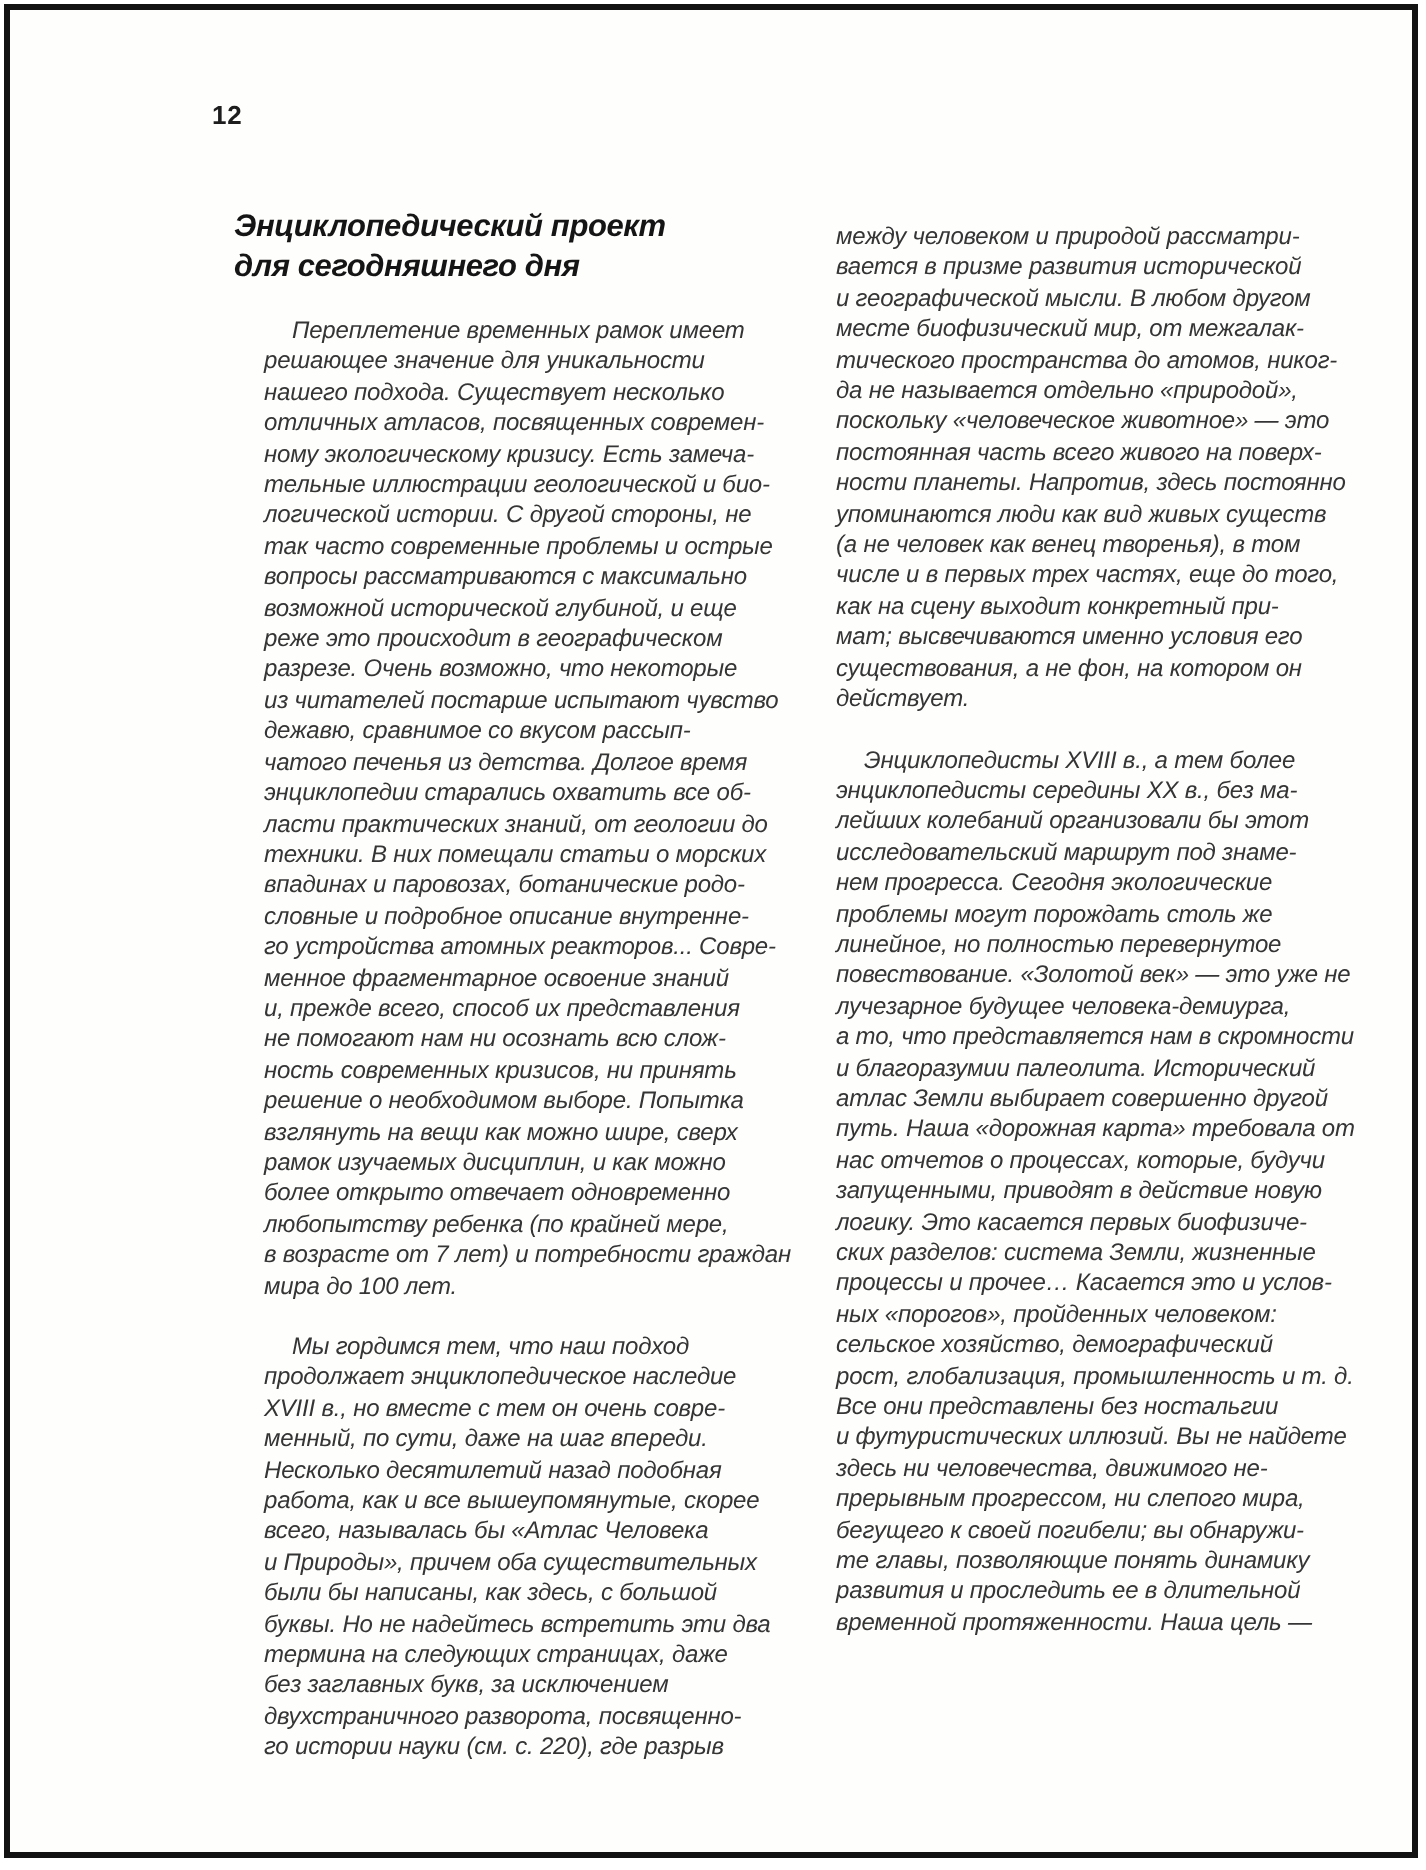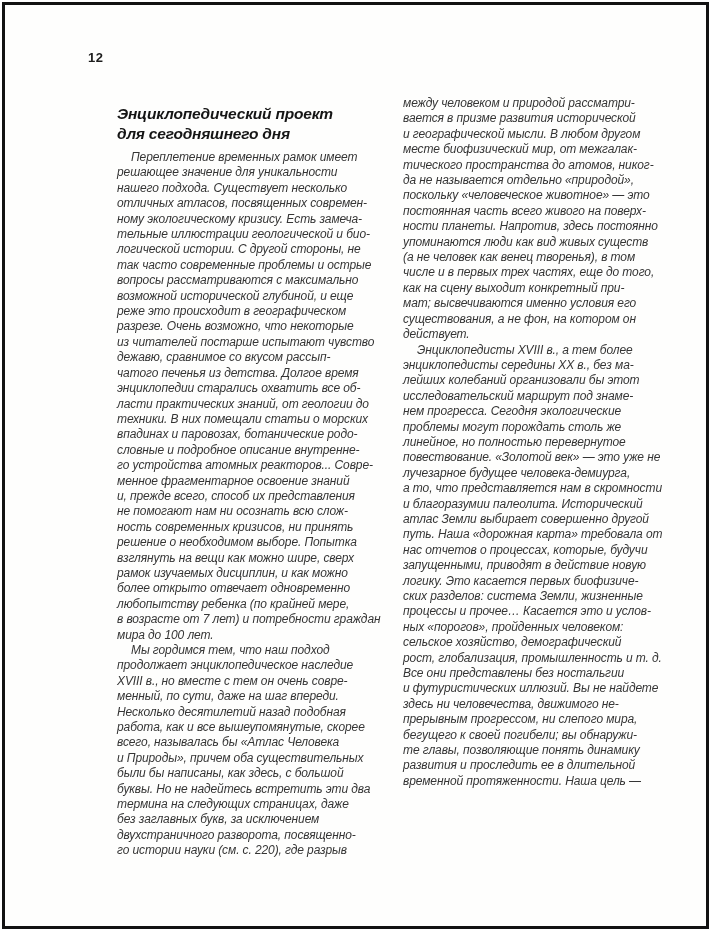--- a/index.html
+++ b/index.html
@@ -19,21 +19,21 @@
     left: 2px;
     top: 2px;
     width: 707px;
     height: 927px;
     border: 3px solid #121212;
     box-sizing: border-box;
     background: #fefefd;
   }
   .page-number {
     position: absolute;
-    left: 88px;
+    left: 106px;
     top: 50px;
     font-size: 13px;
     font-weight: 700;
     color: #1d1d1d;
     letter-spacing: 0.4px;
   }
   .columns {
     position: absolute;
     left: 117px;
     top: 96px;
@@ -58,21 +58,21 @@
   .heading.first {
     margin-top: 8px;
   }
   .heading.second {
     margin: 25px 0 6px 0;
   }
   .para {
     font-size: 12px;
     line-height: 15.4px;
     color: #353535;
-    margin: 0;
+    margin: 15px;
     white-space: pre;
     text-indent: 14px;
     letter-spacing: -0.1px;
   }
   .para.continuation {
     text-indent: 0;
   }
 </style>
 </head>
 <body>

